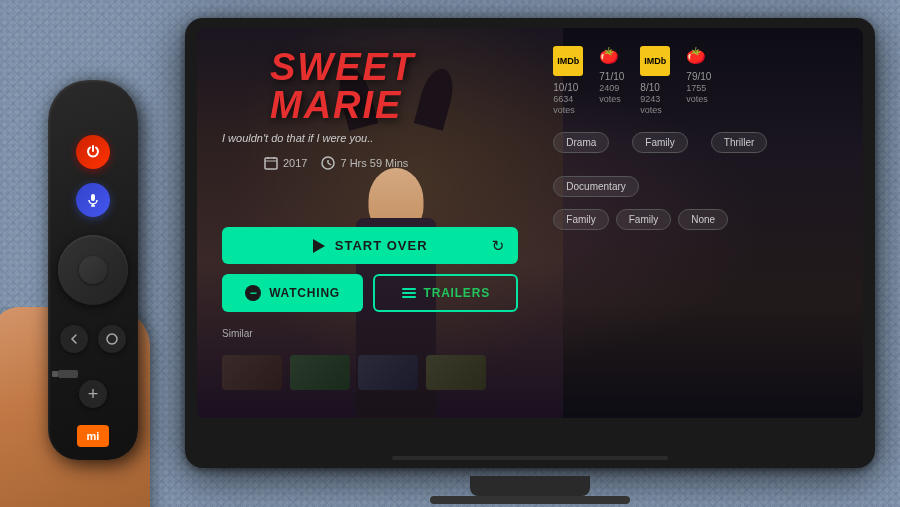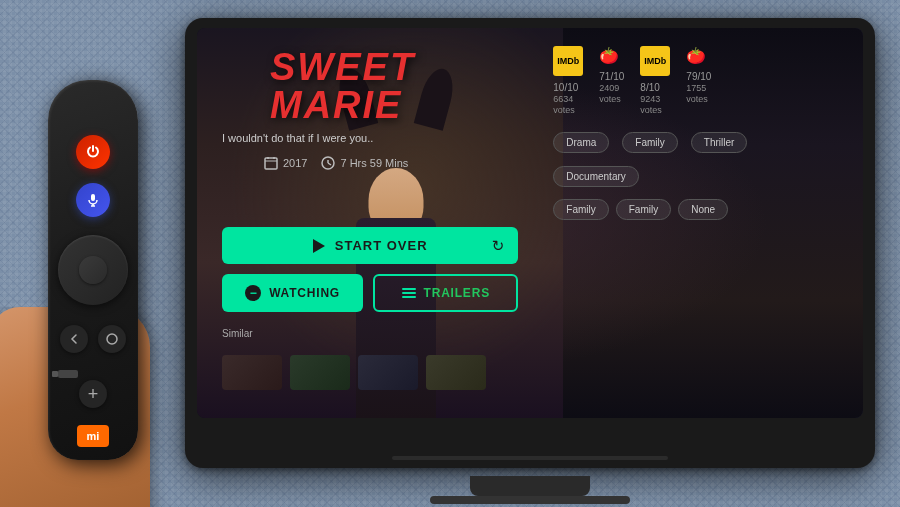--- a/index.html
+++ b/index.html
@@ -210,20 +210,21 @@
       text-shadow: 2px 2px 8px rgba(0,0,0,0.8);
       line-height: 1;
       margin-bottom: 8px;
       margin-left: 48px;
     }
 
     .movie-tagline {
       font-size: 11px;
       color: #ccc;
       margin-bottom: 12px;
+      font-style: italic;
     }
 
     .movie-meta {
       display: flex;
       align-items: center;
       gap: 14px;
       margin-bottom: 20px;
       padding-left: 42px;
     }
 
@@ -290,21 +291,21 @@
     .rating-votes {
       font-size: 9px;
       color: #888;
       line-height: 1.2;
     }
 
     
     .genres-row {
       display: flex;
       flex-wrap: wrap;
-      gap: 13px;
+      gap: 23px;
       margin-bottom: 12px;
     }
 
     .genre-tag {
       padding: 4px 12px;
       border: 1px solid #555;
       border-radius: 20px;
       font-size: 10px;
       color: #ccc;
       background: rgba(255,255,255,0.08);

